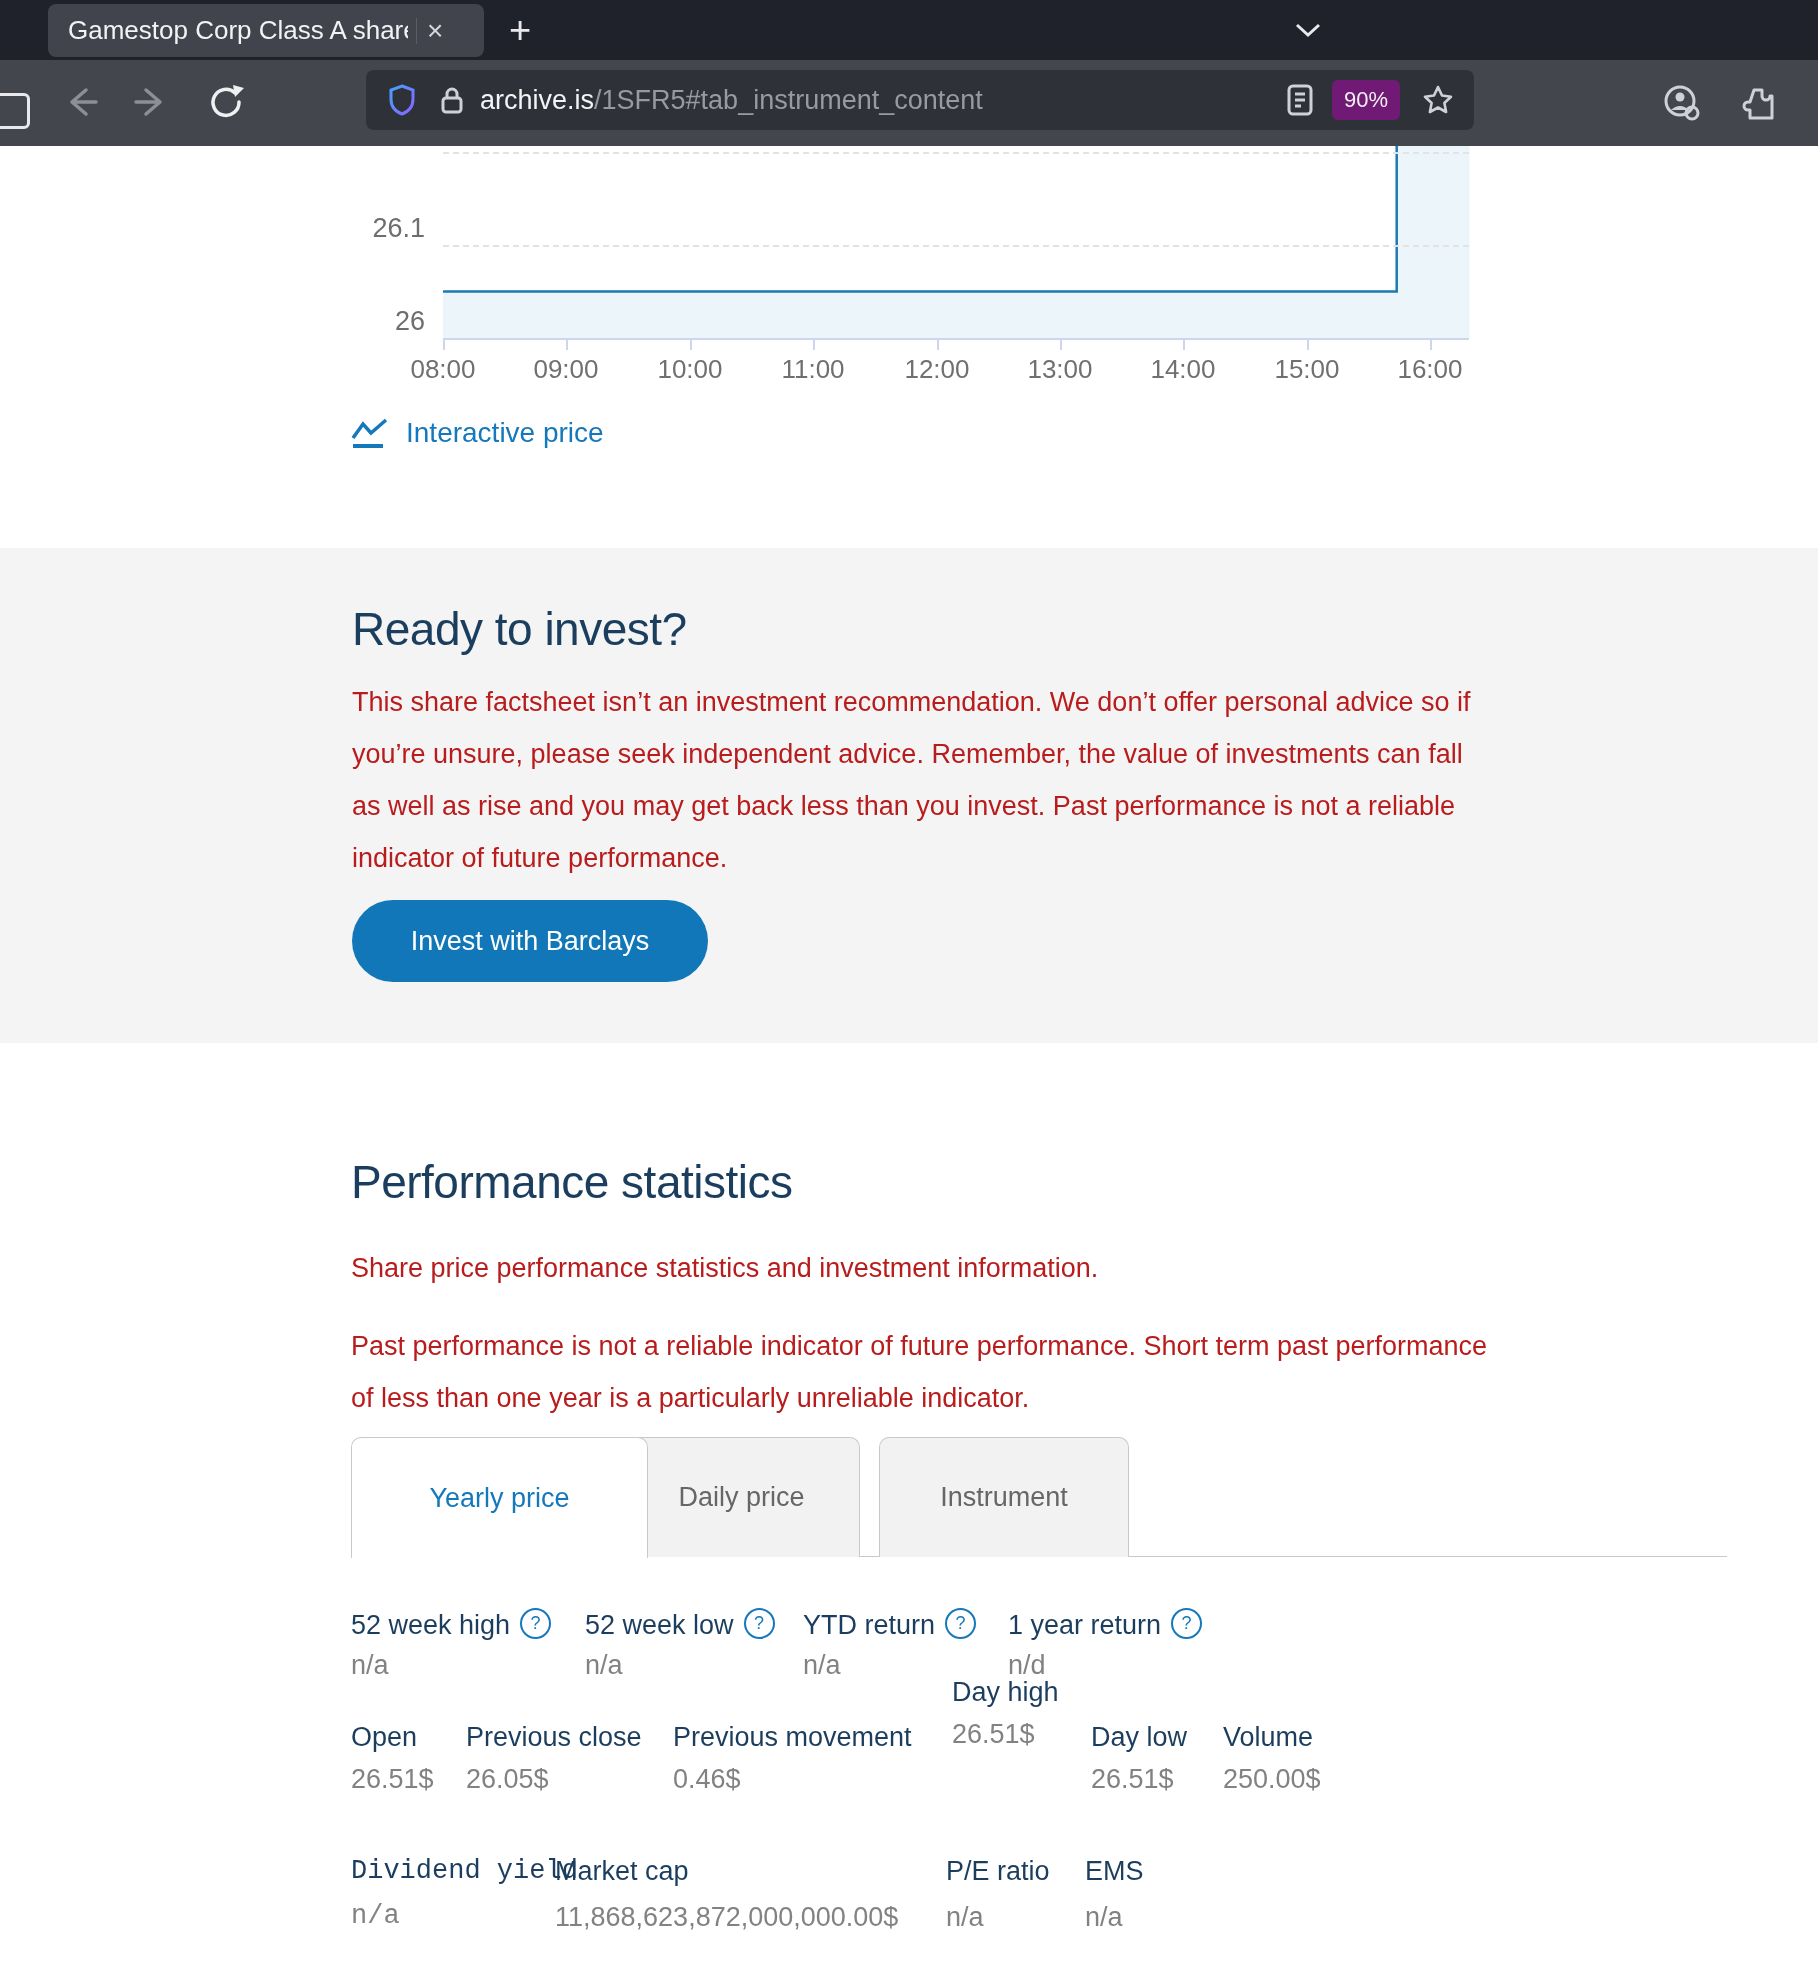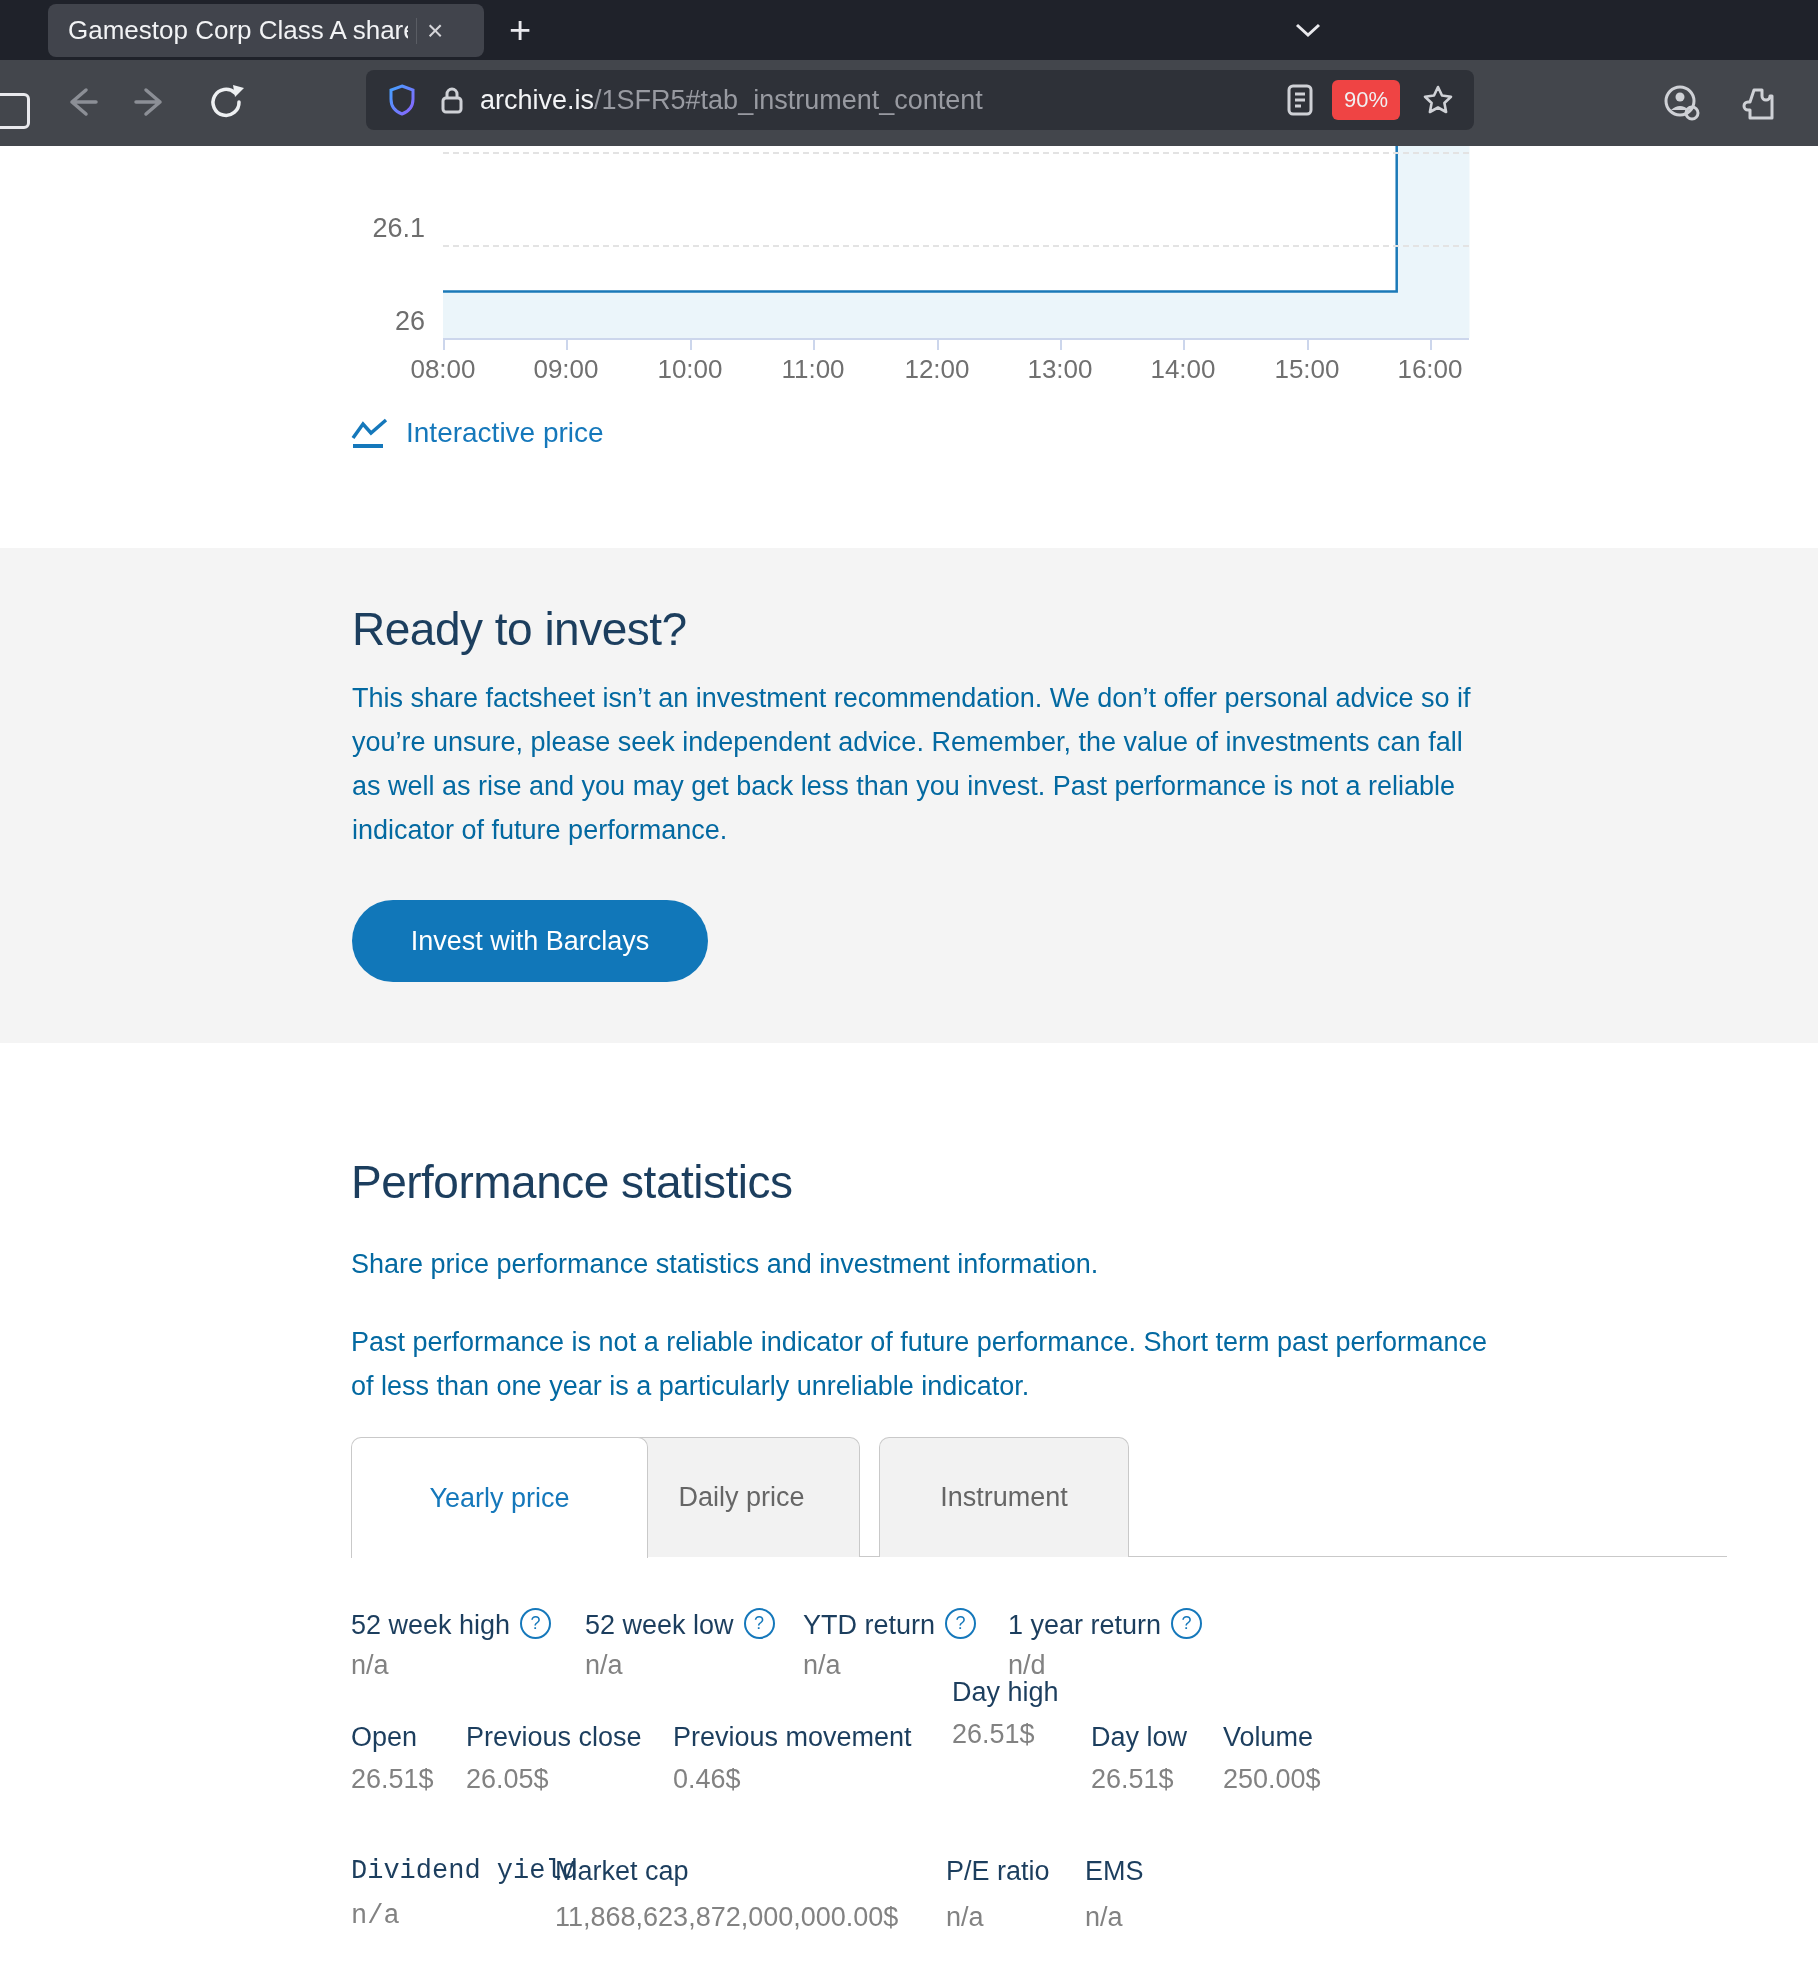--- a/index.html
+++ b/index.html
@@ -19,36 +19,36 @@
   .priv-wrap{position:absolute;left:1440px;top:0;height:60px;display:flex;align-items:center;gap:14px;color:#fbfbfe;font-size:27px;}
   .mask-badge{width:30px;height:30px;border-radius:50%;background:#8a2be2;display:flex;align-items:center;justify-content:center;}
   .chev{display:flex;align-items:center;justify-content:center;}
   .toolbar{position:absolute;left:0;top:60px;width:1818px;height:86px;background:#43464c;}
   .edge-ico{position:absolute;left:-16px;top:33px;width:40px;height:30px;border:3px solid #e9e9ed;border-radius:6px;}
   .nav-ico{position:absolute;top:22px;}
   .urlbar{position:absolute;left:366px;top:10px;width:1108px;height:60px;background:#2e3138;border-radius:8px;
     display:flex;align-items:center;}
   .url-text{font-size:27px;color:#f3f4f6;margin-left:16px;white-space:nowrap;}
   .url-text .path{color:#989aa1;}
-  .zoom-badge{background:#ef4444;border-radius:6px;color:#f0f0f2;font-size:22px;padding:7px 12px;margin-left:18px;}
+  .zoom-badge{background:#701a75;border-radius:6px;color:#f0f0f2;font-size:22px;padding:7px 12px;margin-left:18px;}
   
   #chart{position:absolute;left:0;top:146px;width:1818px;height:244px;overflow:hidden;background:#fff;}
   .ylab{position:absolute;width:70px;text-align:right;font-size:27px;color:#6e6e6e;height:30px;line-height:30px;}
   .ygrid{position:absolute;border-top:2px dashed #e3e3e3;height:0;}
   .xaxis{position:absolute;background:#ccd6ec;height:2px;}
   .xtick{position:absolute;width:2px;height:12px;background:#ccd6ec;}
   .xlab{position:absolute;width:100px;text-align:center;font-size:26px;color:#707070;}
   #chart svg{position:absolute;left:0;top:0;overflow:visible;}
   
   .ichart{position:absolute;left:350px;top:416px;display:flex;align-items:center;gap:16px;
     color:#1578bb;font-size:28px;}
   
   .band{position:absolute;left:0;top:548px;width:1818px;height:495px;background:#f4f4f4;}
   h2.sec{position:absolute;margin:0;font-size:46px;font-weight:300;color:#1c3e5e;letter-spacing:-0.5px;}
-  .body-p{position:absolute;font-size:27px;line-height:44px;color:#0369a1;}
+  .body-p{position:absolute;font-size:27px;line-height:52px;color:#b91c1c;}
   .cta{position:absolute;left:352px;top:352px;width:356px;height:82px;border-radius:41px;background:#1177b9;
     color:#ffffff;font-size:27px;display:flex;align-items:center;justify-content:center;border:none;}
   
   .tabs-line{position:absolute;left:351px;top:1556px;width:1376px;height:1px;background:#c9c9c9;}
   .ptab{position:absolute;top:1437px;height:120px;border:1px solid #c9c9c9;border-bottom:none;
     border-radius:10px 10px 0 0;display:flex;align-items:center;justify-content:center;font-size:27px;box-sizing:border-box;}
   .ptab.active{background:#ffffff;color:#1578bb;z-index:3;height:121px;}
   .ptab.idle{background:#f2f2f2;color:#666666;z-index:2;}
   .stat-col{position:absolute;}
   .stat-label{font-size:27px;color:#1c3e5e;white-space:nowrap;display:flex;align-items:center;gap:10px;}

